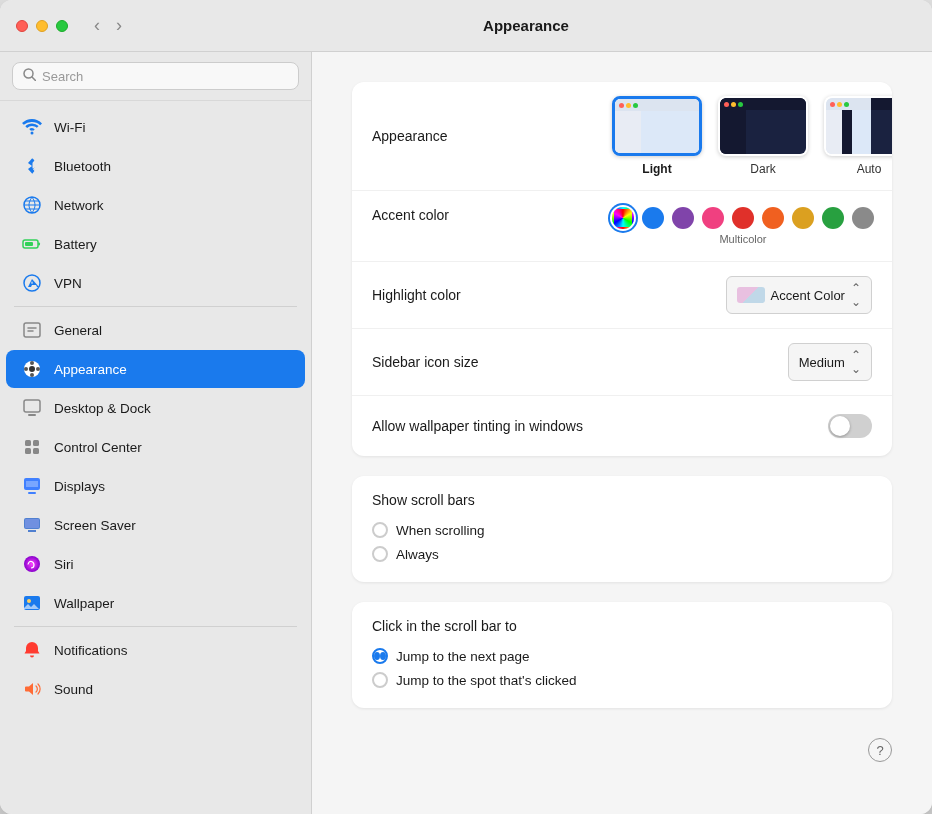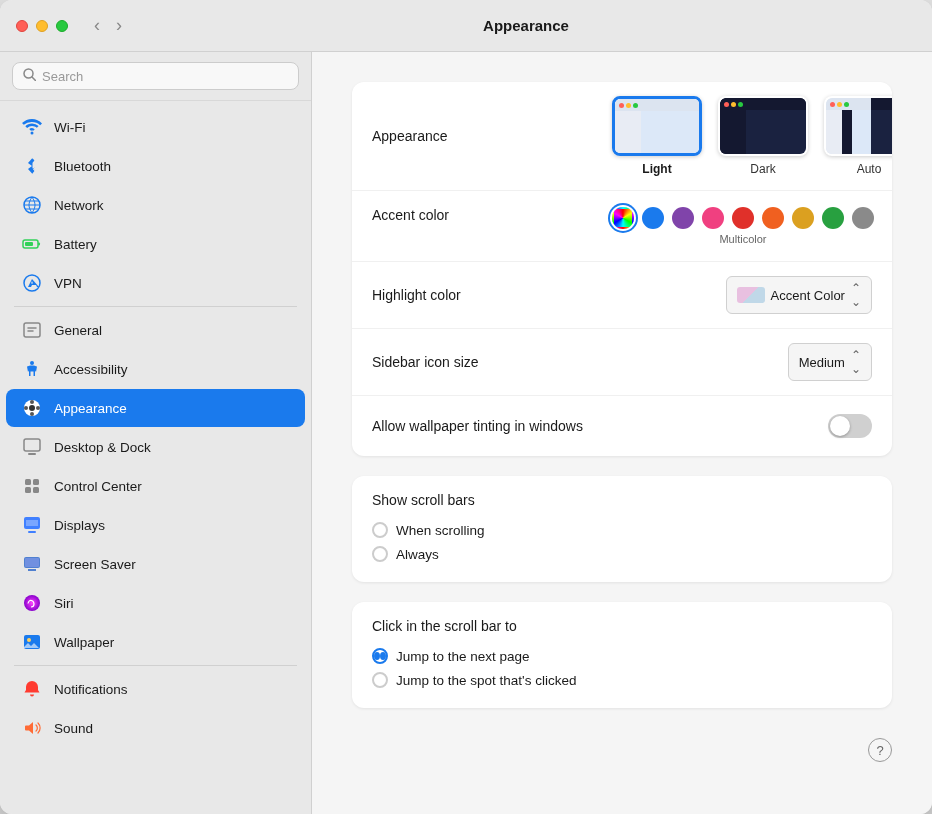--- a/index.html
+++ b/index.html
@@ -537,29 +537,20 @@
         <div class="sidebar-item">
           <div class="item-icon icon-general">
             <svg viewBox="0 0 20 20" fill="currentColor">
                 <rect x="2" y="3" width="16" height="14" rx="2" stroke="#888" stroke-width="1.5" fill="none"></rect>
                 <path d="M6 8h8M6 11h5" stroke="#888" stroke-width="1.5" stroke-linecap="round"></path>
               </svg>
           </div>
           <span class="item-label">General</span>
         </div>
 
-        <div class="sidebar-item">
-          <div class="item-icon icon-accessibility">
-            <svg viewBox="0 0 20 20" fill="currentColor">
-                <circle cx="10" cy="4" r="2" fill="#1a7aed"></circle>
-                <path d="M5 7.5C6.2 7 8 6.5 10 6.5s3.8.5 5 1L14 13l-1-1.5V17h-1.5v-4.5h-3V17H7v-5.5L6 13 5 7.5z" fill="#1a7aed"></path>
-              </svg>
-          </div>
-          <span class="item-label">Accessibility</span>
-        </div>
 
         <div class="sidebar-item active">
           <div class="item-icon">
             <svg viewBox="0 0 20 20" fill="white">
                 <circle cx="10" cy="10" r="8" fill="white"></circle>
                 <circle cx="10" cy="10" r="6" fill="none" stroke="white" stroke-width="1.5"></circle>
                 <circle cx="10" cy="4" r="2" fill="#555"></circle>
                 <circle cx="10" cy="16" r="2" fill="#555"></circle>
                 <circle cx="4" cy="10" r="2" fill="#555"></circle>
                 <circle cx="16" cy="10" r="2" fill="#555"></circle>

